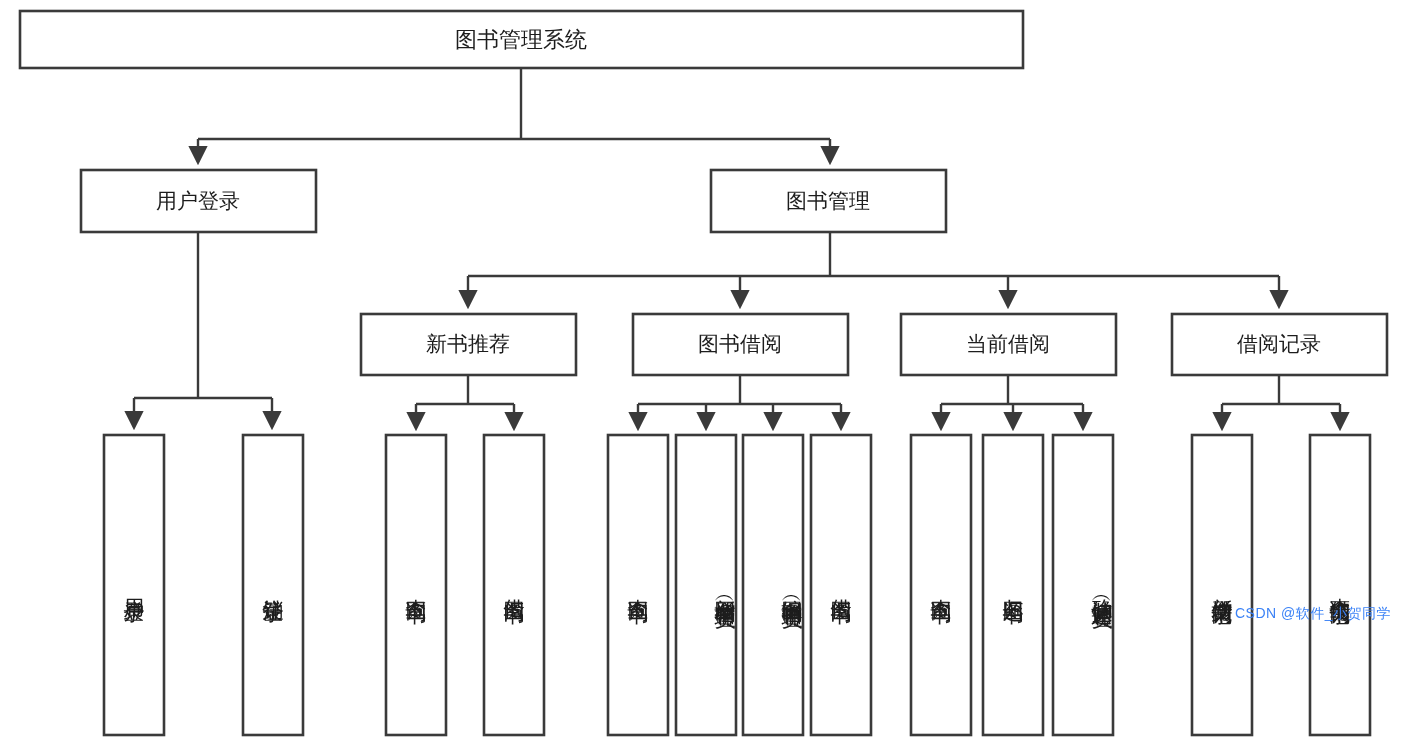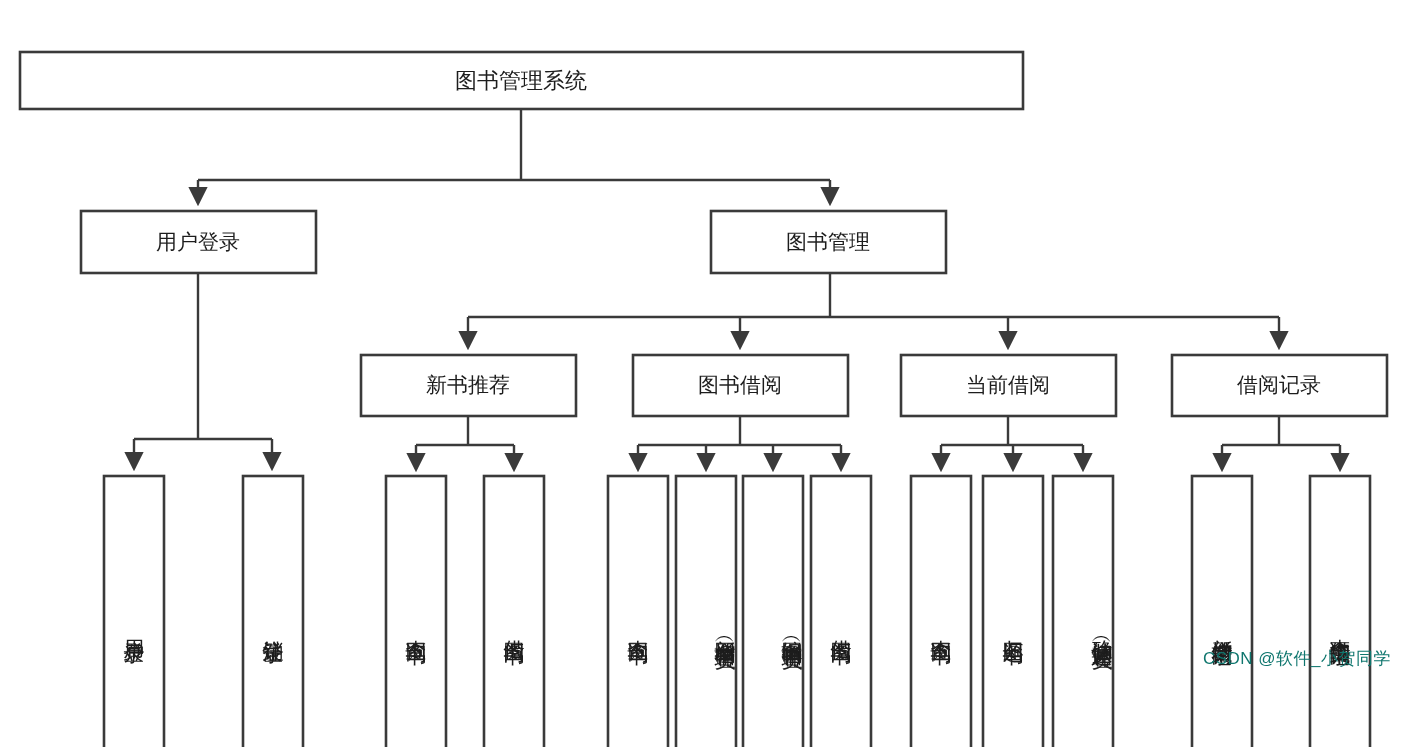--- a/index.html
+++ b/index.html
@@ -11,21 +11,20 @@
     width: 1405px;
     height: 747px;
     font-family: "Liberation Sans", "DejaVu Sans", sans-serif;
     overflow: hidden;
     position: relative;
   }
   #diagram-root {
     position: relative;
     width: 1405px;
     height: 639px;
-    margin-top: 41px;
   }
   svg.diagram {
     position: absolute;
     top: 0;
     left: 0;
     width: 1405px;
     height: 747px;
   }
   .node-box {
     fill: #ffffff;
@@ -60,23 +59,23 @@
     font-size: 21px;
     line-height: 1.05;
     letter-spacing: 1.5px;
     color: #1d1d1d;
     white-space: nowrap;
     pointer-events: none;
   }
   .watermark {
     position: absolute;
     right: 14px;
-    bottom: 10px;
-    font-size: 17px;
-    color: #0f766e;
+    bottom: 16px;
+    font-size: 14px;
+    color: #3b82f6;
     letter-spacing: 0.5px;
     font-family: "Liberation Sans", "DejaVu Sans", sans-serif;
     white-space: nowrap;
   }
 </style>
 </head>
 <body>
 
 <div id="diagram-root">
 

